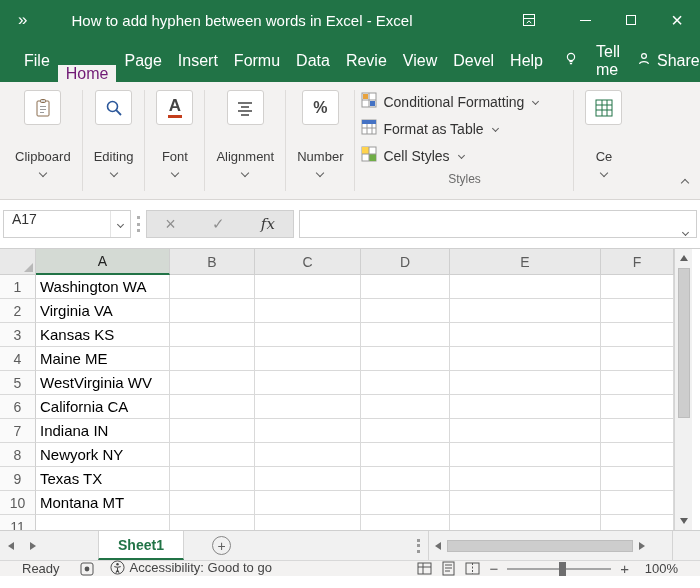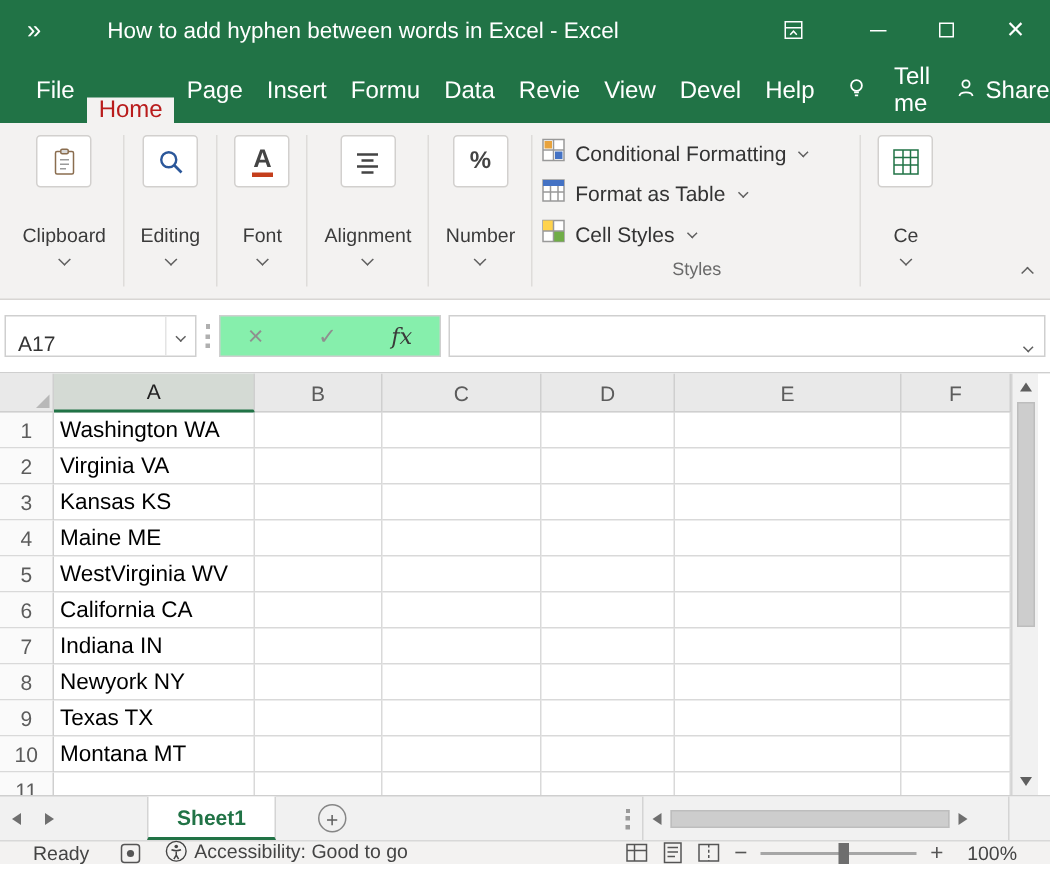--- a/index.html
+++ b/index.html
@@ -15,21 +15,21 @@
   .wc { width:46px; display:flex; align-items:center; justify-content:center; font-size:15px; }
   .wc.rdo { margin-right:10px; }
   .min-glyph { width:11px; height:1px; background:#fff; display:block; }
   .max-glyph { width:10px; height:10px; border:1px solid #fff; display:block; }
   .close-glyph::before { content:"\00D7"; font-size:20px; line-height:1; }
 
   
   .tabbar { height:42px; background:#217346; display:flex; align-items:center; color:#fff;
             font-size:16px; padding-left:16px; }
   .tab { padding:0 8px; display:flex; align-items:center; cursor:default; white-space:nowrap; }
-  .tab.selected { background:#f3f2f1; color:#b91c1c;margin-top:25px; }
+  .tab.selected { background:#f3f2f1; color:#701a75;margin-top:25px; }
   .tellme { display:flex; align-items:center; gap:17px; padding:0 8px; margin-left:4px; }
   .share { margin-left:auto; display:flex; align-items:center; gap:5px; padding:0 12px 0 8px; }
 
   
   .ribbon { height:118px; background:#f3f2f1; border-bottom:1px solid #d8d6d4; display:flex;
             align-items:flex-start; padding:6px 0 0 4px; position:relative; overflow:hidden; }
   .rgroup { display:flex; flex-direction:column; align-items:center; padding:2px 11px; }
   .icon-box { width:37px; height:35px; background:#fff; border:1px solid #d2d0ce; border-radius:3px;
               display:flex; align-items:center; justify-content:center; }
   .rlabel { margin-top:24px; font-size:13px; color:#3b3b3b; white-space:nowrap; }
@@ -44,26 +44,26 @@
   .styles-label { text-align:center; font-size:12px; color:#6a6a6a; margin-top:3px; }
   .collapse-btn { position:absolute; right:12px; bottom:9px; }
   .collapse-btn .chev { transform:rotate(-135deg); }
   .font-A { font-size:17px; font-weight:bold; color:#444; border-bottom:3px solid #c43e1c;
             line-height:1; padding:0 1px 1px; }
   .pct { font-size:16px; color:#444; font-weight:bold; }
 
   
   .formulabar { height:48px; background:#fff; display:flex; align-items:center; padding:0 3px; }
   .namebox { width:128px; height:28px; border:1px solid #cfcfcf; background:#fff; display:flex;
-             align-items:flex-end; font-size:14px; color:#333; padding-left:8px; }
+             align-items:flex-start; font-size:14px; color:#333; padding-left:8px; }
   .nb-arrow { margin-left:auto; width:20px; height:100%; border-left:1px solid #e4e4e4;
               display:flex; align-items:center; justify-content:center; }
   .nb-arrow .chev { width:5px; height:5px; }
   .fb-handle { height:16px; border-left:3px dotted #b0b0b0; margin:0 6px; }
-  .fb-buttons { height:28px; width:148px; border:1px solid #cfcfcf; background:#86efac; display:flex;
+  .fb-buttons { height:28px; width:148px; border:1px solid #cfcfcf; background:#e5e5e5; display:flex;
                 align-items:center; justify-content:space-around; color:#8f8f8f; }
   .fbx::before { content:"\00D7"; font-size:18px; }
   .fbcheck::before { content:"\2713"; font-size:15px; }
   .fbfx { color:#3a3a3a; font-family:"DejaVu Serif", serif; font-style:italic; font-size:15px; }
   .formula-input { flex:1; height:28px; border:1px solid #cfcfcf; background:#fff; margin-left:5px;
                    position:relative; }
   .fi-arrow { position:absolute; right:8px; top:10px; }
   .fi-arrow .chev { width:5px; height:5px; }
 
   

